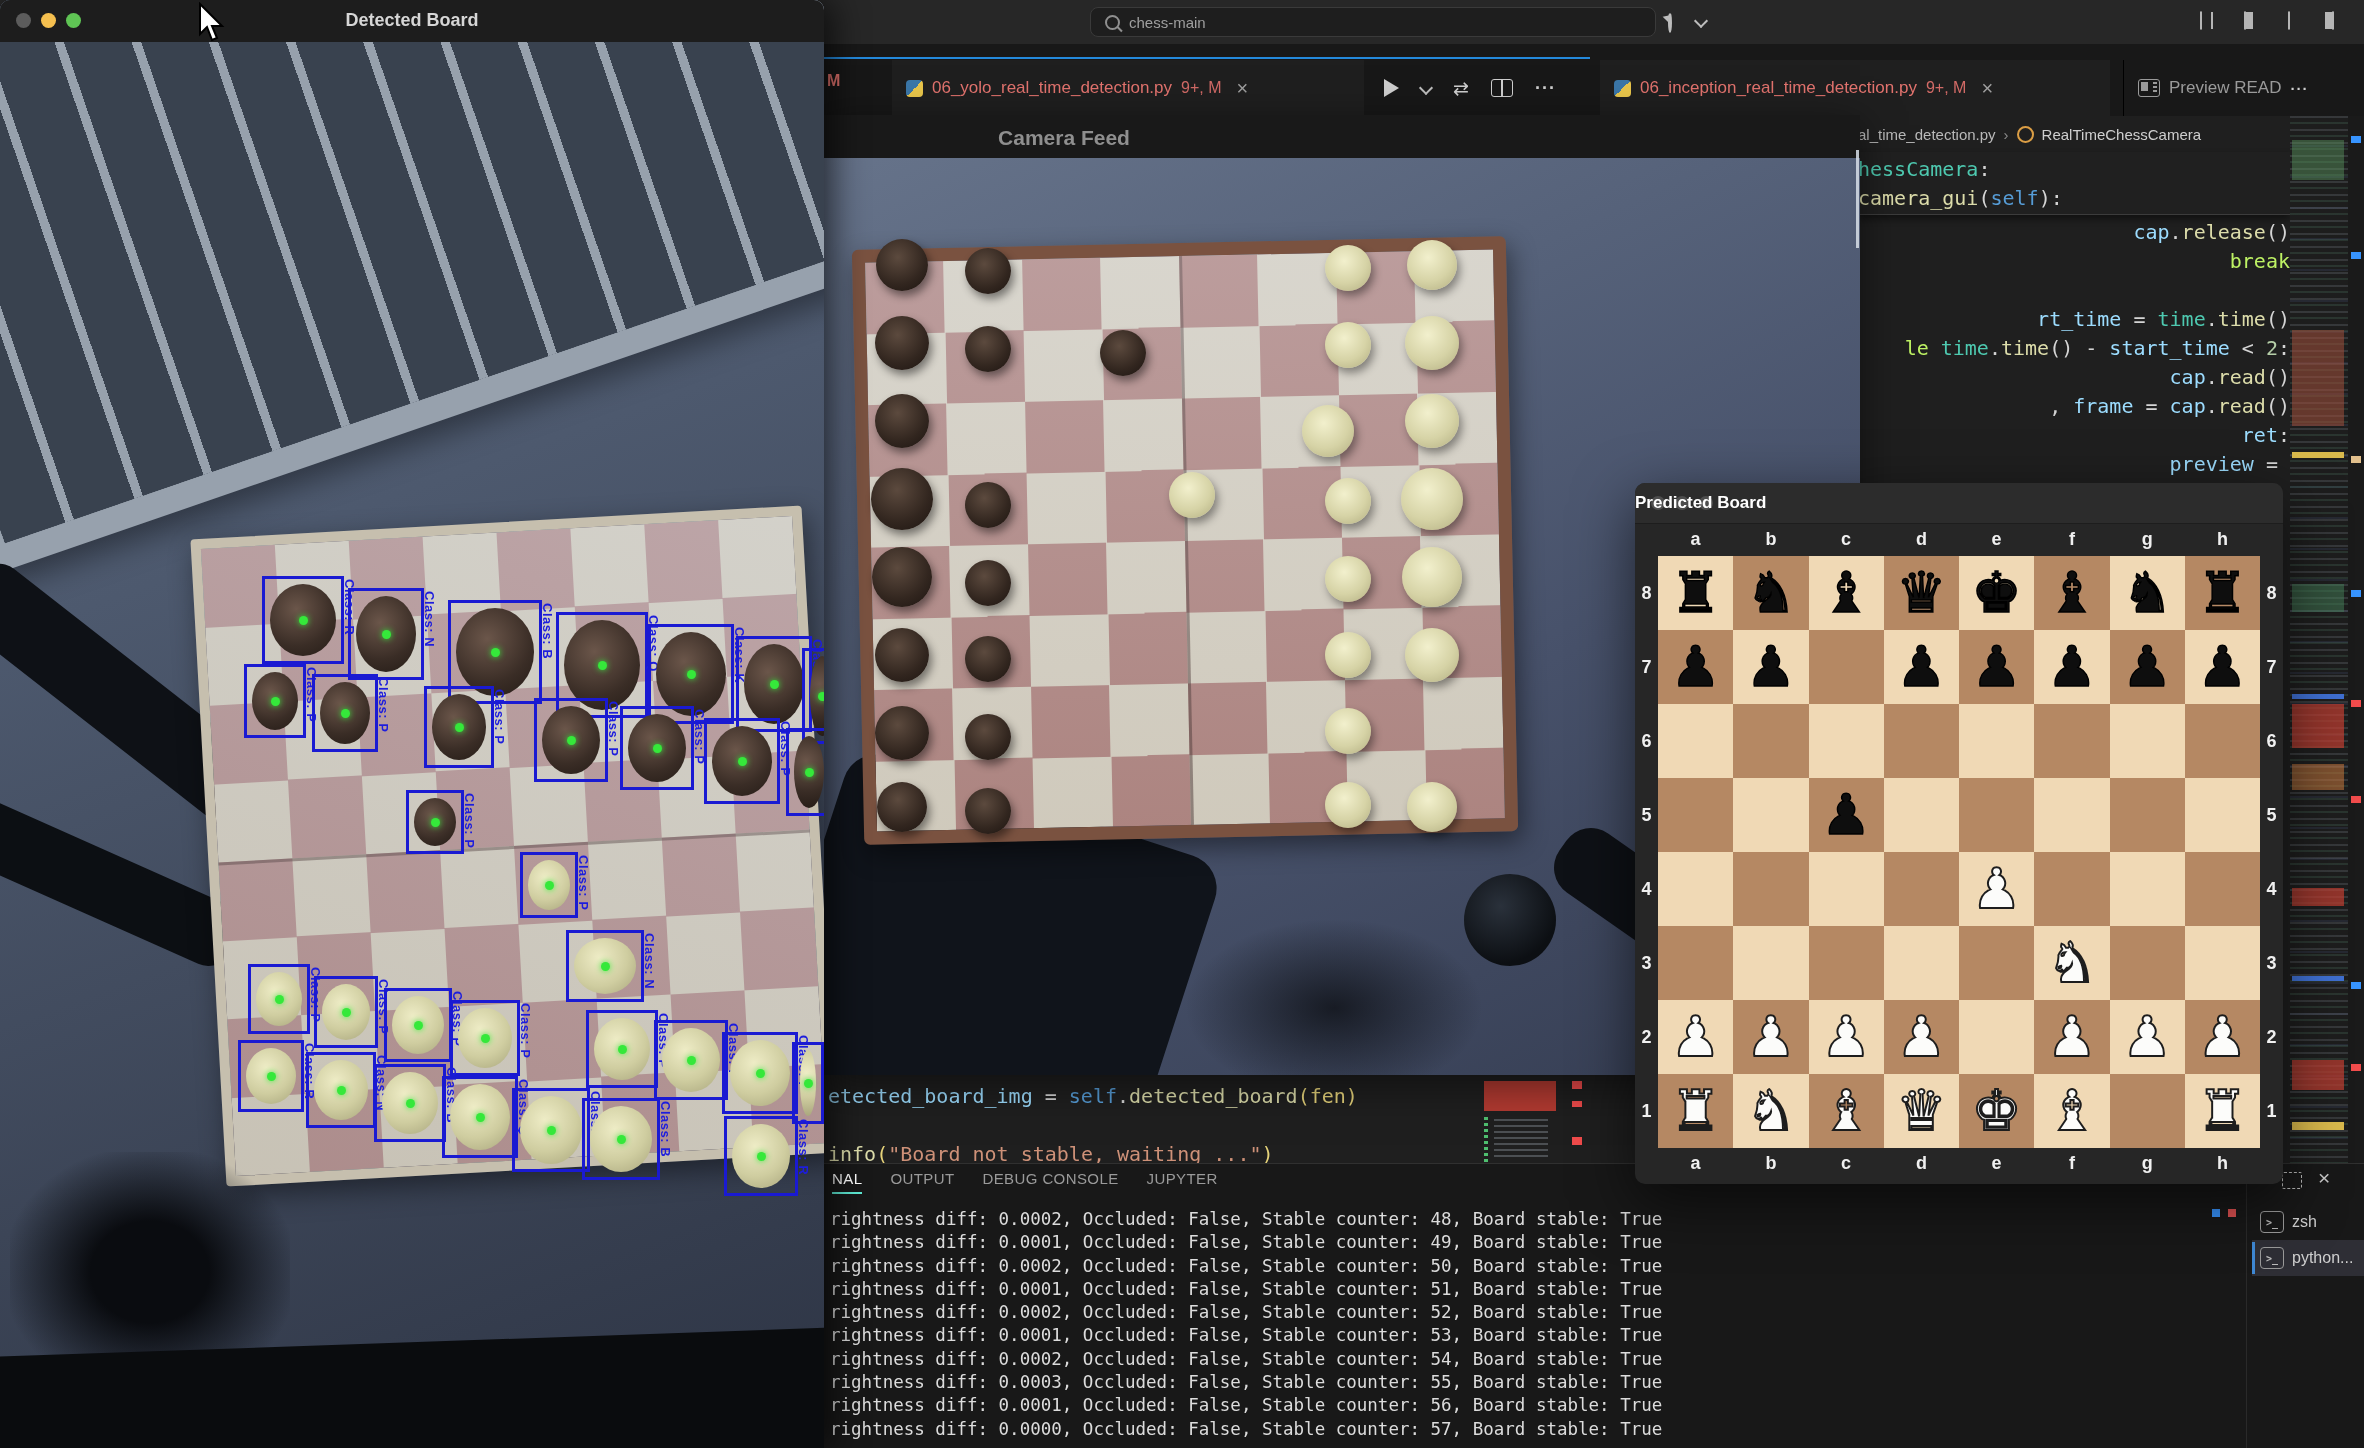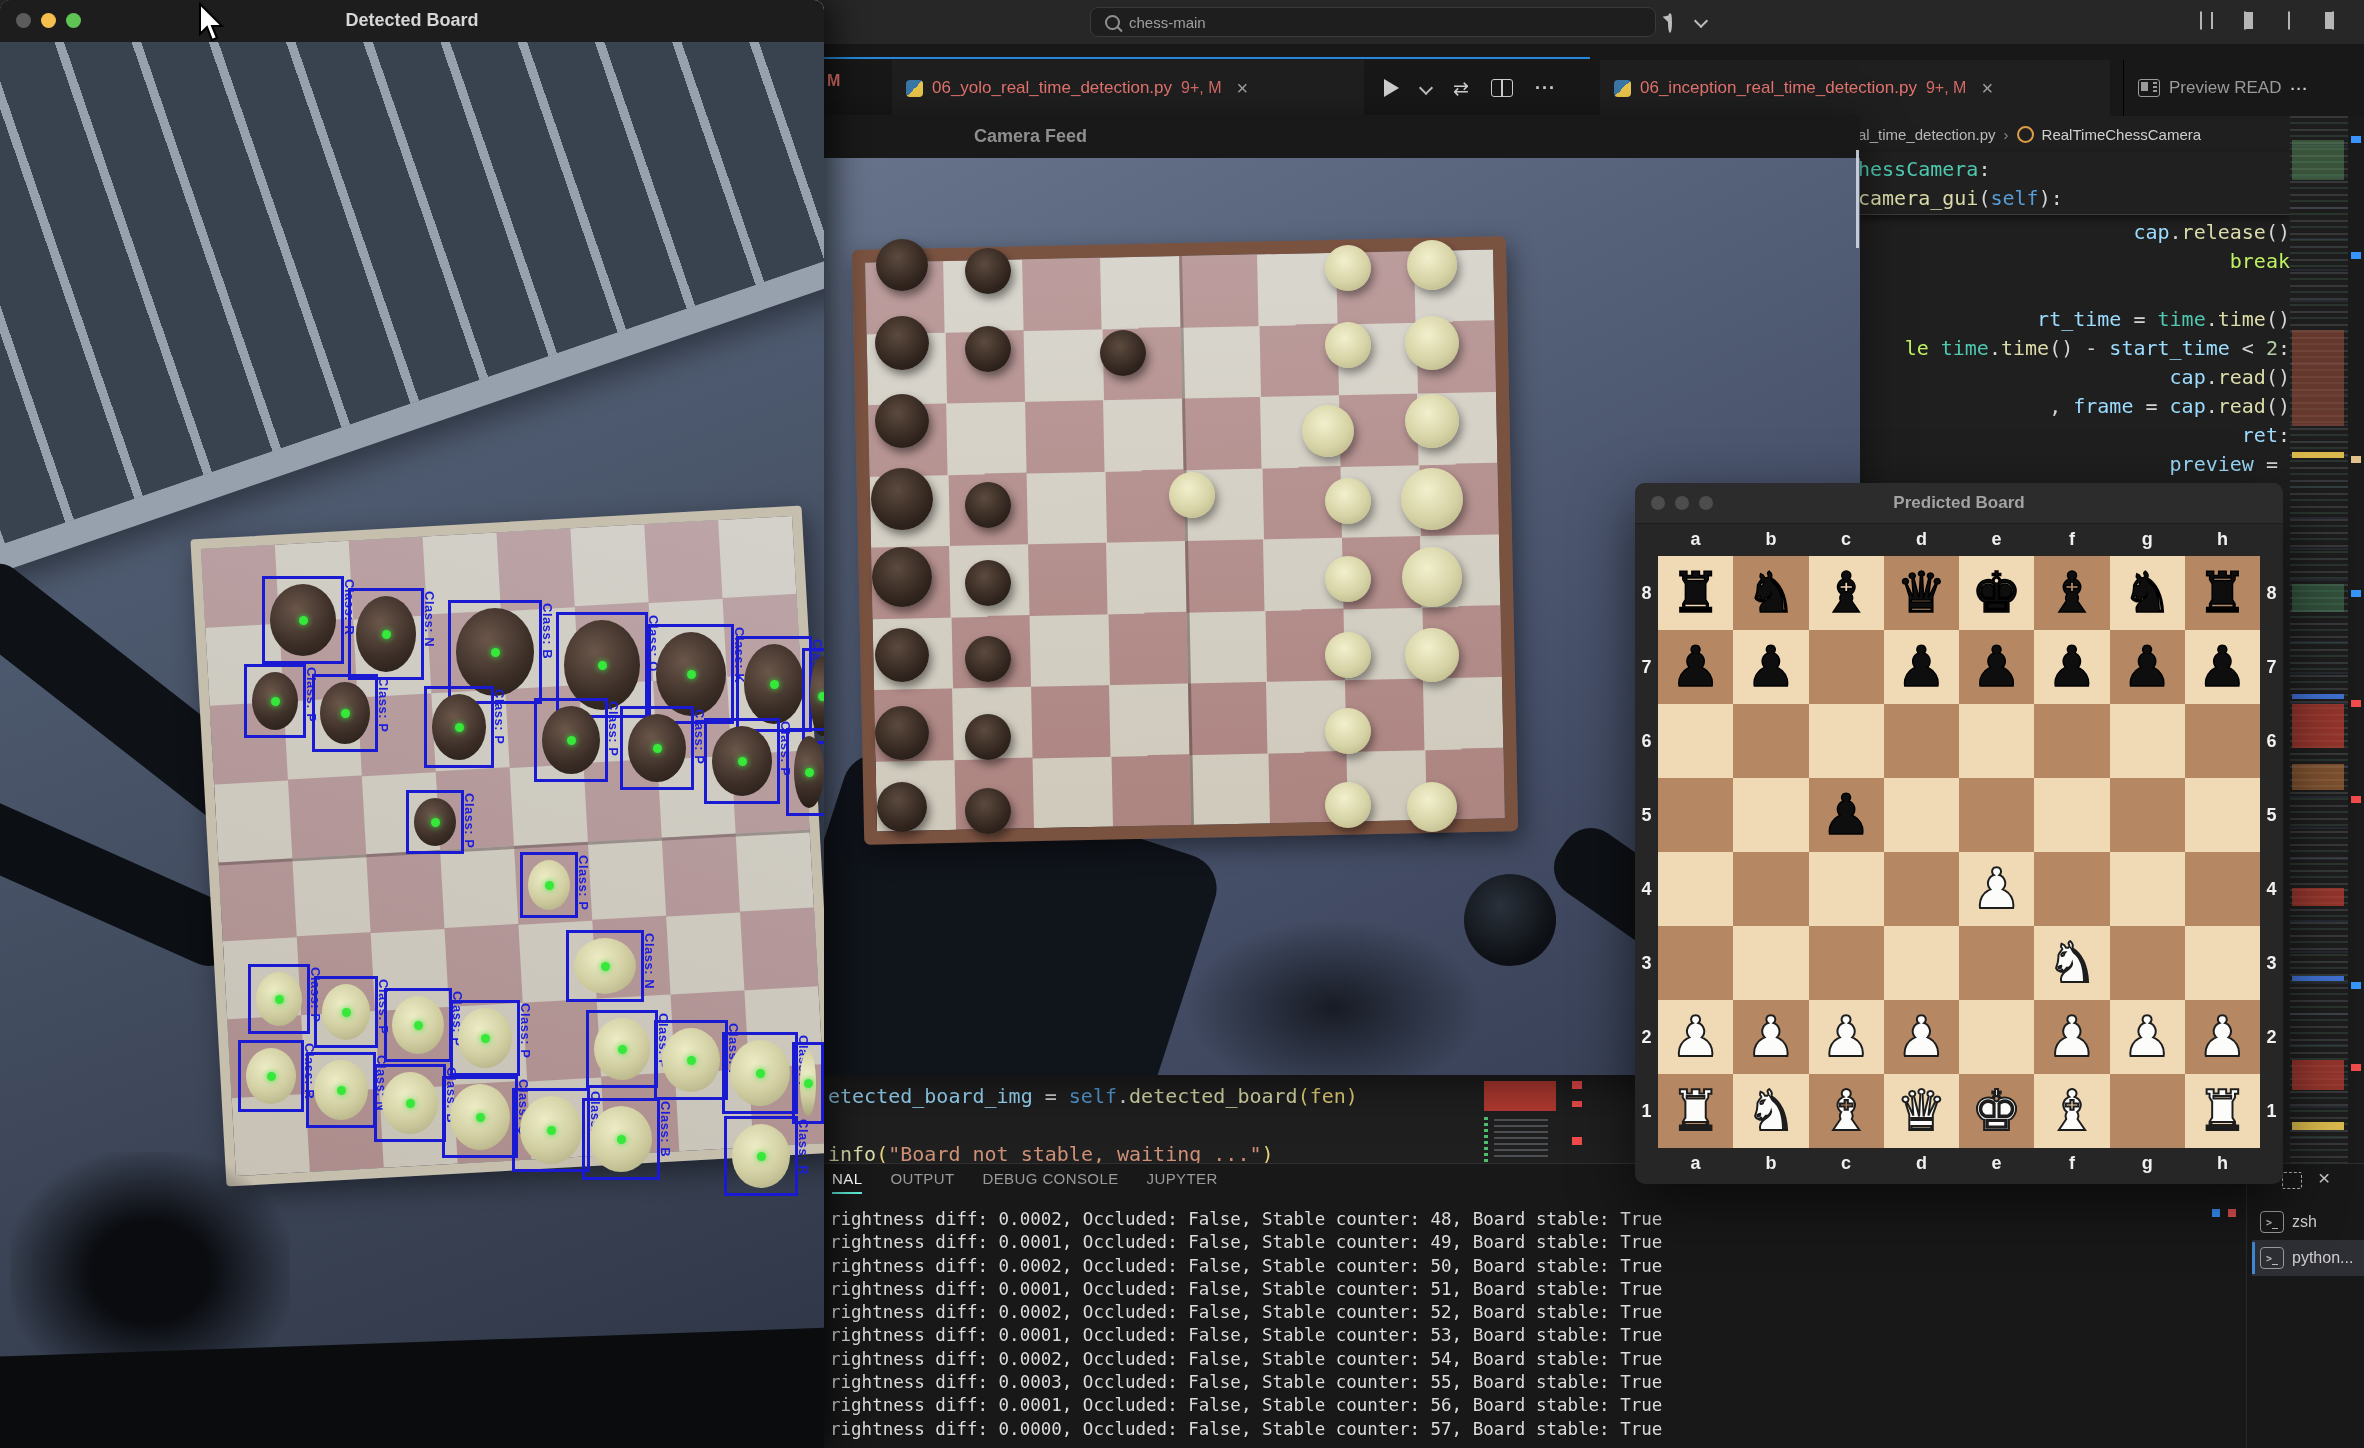--- a/index.html
+++ b/index.html
@@ -79,41 +79,41 @@
   .sess.active{background:#2e2e35;}
   .sess.active::before{content:"";position:absolute;left:0;top:2px;bottom:2px;width:3px;background:#3f88d4;}
   .sicon{width:22px;height:20px;border:1.5px solid #9a9a9a;border-radius:4px;color:#bbb;flex:none;
          font:bold 10px "DejaVu Sans Mono",monospace;display:flex;align-items:center;justify-content:center;}
   .panel-max{width:18px;height:15px;border:1.6px dashed #b9b9b9;border-radius:2px;}
   .panel-close{font-size:21px;color:#c7c7c7;}
 
   
   #cam-win{left:824px;top:115px;width:1036px;height:960px;overflow:hidden;background:#3d4556;box-shadow:0 10px 40px rgba(0,0,0,.5);}
   #cam-title{position:absolute;left:0;top:0;width:100%;height:43px;background:#191919;}
-  #cam-title span{position:absolute;left:150px;top:11px;width:180px;color:#8f8f8f;font-weight:bold;font-size:18px;}
+  #cam-title span{position:absolute;left:150px;top:11px;width:180px;text-align:center;color:#8f8f8f;font-weight:bold;font-size:21px;}
   #cam-photo{position:absolute;left:0;top:43px;width:1036px;height:917px;
      background:linear-gradient(155deg,#66738a 0%,#56627a 30%,#47516a 60%,#353d52 100%);}
   #cam-board{position:absolute;left:34px;top:85px;width:654px;height:595px;transform:rotate(-1.2deg);
      border:13px solid #7a5240;border-radius:6px;box-sizing:border-box;box-shadow:4px 10px 26px rgba(0,0,0,.45);
      background:repeating-conic-gradient(#ddd5c2 0% 25%,#b5867e 0% 50%);background-size:157px 142.5px;}
   #cam-board::after{content:"";position:absolute;inset:0;background:linear-gradient(180deg,rgba(205,215,235,.28),rgba(110,120,145,.12));}
   #cam-seam{position:absolute;left:50%;top:0;bottom:0;width:3px;background:rgba(70,45,40,.5);}
   .cpiece{position:absolute;border-radius:50%;}
   .cpiece.dark{background:radial-gradient(circle at 42% 35%,#5c4a3e,#32261f 60%,#1c1410);box-shadow:3px 5px 9px rgba(0,0,0,.45);}
   .cpiece.cream{background:radial-gradient(circle at 42% 35%,#f2f0cd,#d6d3a6 55%,#b1ad80);box-shadow:3px 5px 9px rgba(0,0,0,.4);}
   .cam-dark1{left:-30px;top:640px;width:390px;height:330px;background:#10141b;border-radius:34px;transform:rotate(18deg);}
   .cam-knob{left:640px;top:716px;width:92px;height:92px;border-radius:50%;background:radial-gradient(circle at 40% 35%,#2a313b,#0c0f13 70%);}
   .cam-arm{left:700px;top:775px;width:430px;height:72px;background:#0e1116;border-radius:30px;transform:rotate(35deg);}
   .cam-shadow{left:360px;top:760px;width:300px;height:180px;background:radial-gradient(ellipse,rgba(10,12,16,.75),transparent 70%);}
 
   
   #pred-win{left:1635px;top:483px;width:648px;height:701px;background:#262626;border-radius:10px;
             box-shadow:0 18px 60px rgba(0,0,0,.6);overflow:hidden;}
   #pred-title{position:absolute;left:0;top:0;width:100%;height:40px;background:#2c2c2c;border-bottom:1px solid #1d1d1d;}
-  #pred-title .t{position:absolute;left:0;right:0;top:10px;text-align:center;color:#a3a3a3;font-weight:bold;font-size:17px;}
+  #pred-title .t{position:absolute;left:0;right:0;top:10px;text-align:left;color:#ffffff;font-weight:bold;font-size:17px;}
   .wdot{position:absolute;top:13px;width:14px;height:14px;border-radius:50%;background:#4d4d4d;}
   .lab-row{position:absolute;left:23px;width:602px;display:flex;}
   .lab-row span,.lab-col span{flex:1;display:flex;align-items:center;justify-content:center;color:#f0f0f0;font-weight:bold;font-size:18px;}
   .lab-col{position:absolute;top:73px;height:592px;width:23px;display:flex;flex-direction:column;}
   #pb-board{position:absolute;left:23px;top:73px;width:602px;height:592px;display:grid;
             grid-template-columns:repeat(8,1fr);grid-template-rows:repeat(8,1fr);}
   .sq{display:flex;align-items:center;justify-content:center;}
   .pc{font-family:"DejaVu Sans",sans-serif;font-size:56px;line-height:1;}
   .wp{color:#fcfcfa;-webkit-text-stroke:2px #1d1d1d;}
   .bp{color:#0e0e0e;-webkit-text-stroke:1.5px #000;text-shadow:0 0 2px rgba(240,240,240,.3);}

